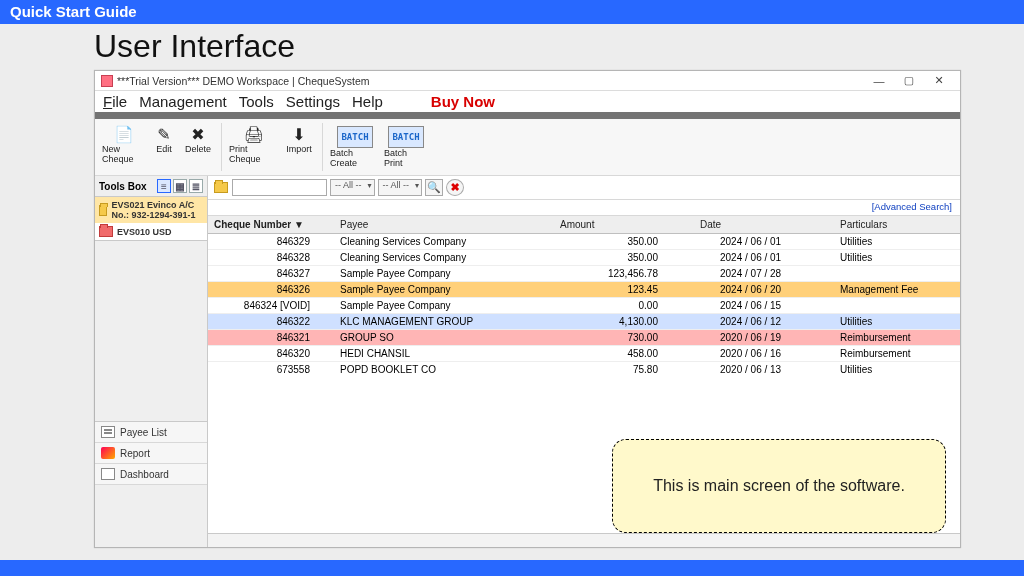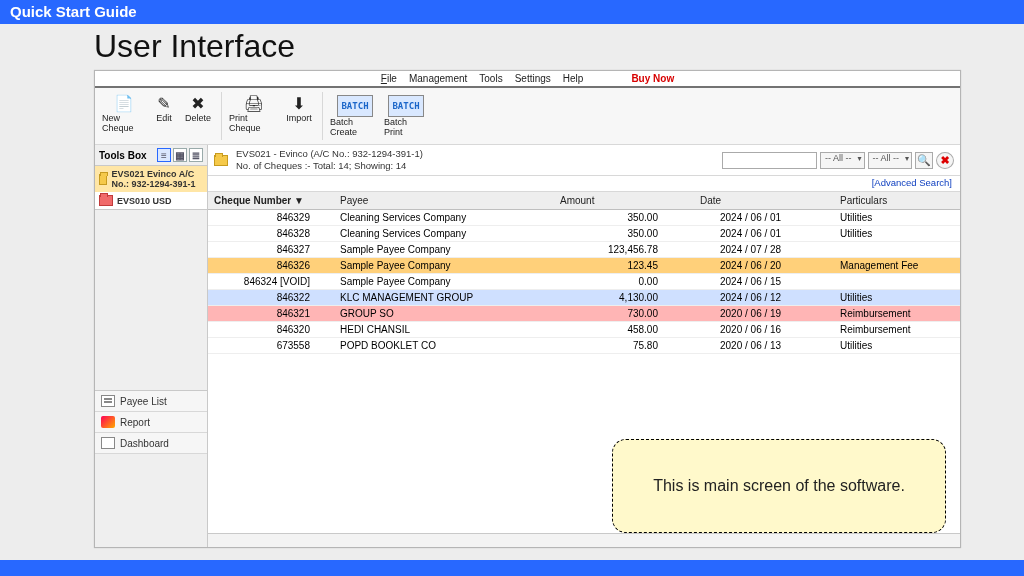--- a/index.html
+++ b/index.html
@@ -6,21 +6,21 @@
   body { font-family: Arial, sans-serif; background: #ededed; width: 1024px; height: 576px; overflow: hidden; position: relative; }
   .top-bar, .bottom-bar { background: #2868ff; color: #fff; height: 24px; line-height: 24px; padding: 0 10px; font-size: 15px; font-weight: 600; }
   .bottom-bar { position: absolute; bottom: 0; left: 0; right: 0; height: 16px; }
   .page-title { font-size: 32px; padding: 4px 0 4px 94px; color: #111; }
   .app-window { position: absolute; left: 94px; top: 70px; width: 867px; height: 478px; background: #fff; border: 1px solid #b5b5b5; display: flex; flex-direction: column; font-size: 10.5px; box-shadow: 0 0 1px rgba(0,0,0,.2); }
   .titlebar { display: flex; align-items: center; height: 20px; padding: 0 6px; border-bottom: 1px solid #dcdcdc; font-size: 10.5px; color: #333; }
   .titlebar .app-icon { width: 12px; height: 12px; background: #ff6f82; border: 1px solid #c83f52; margin-right: 4px; }
   .titlebar .spacer { flex: 1; }
   .win-btn { width: 30px; text-align: center; color: #444; font-size: 11px; cursor: default; }
 
-  .menubar { display: flex; gap: 12px; padding: 2px 8px; font-size: 10px; color: #222; border-bottom: 2px solid #737373; justify-content: center; }
+  .menubar { display: flex; gap: 12px; padding: 2px 8px; font-size: 15px; color: #222; border-bottom: 7px solid #737373; }
   .menubar span u { text-decoration: underline; }
   .menubar .buy-now { color: #d80000; font-weight: 700; margin-left: 36px; }
 
   .toolbar { display: flex; padding: 4px 6px; gap: 6px; border-bottom: 1px solid #d8d8d8; background: #f7f7f7; }
   .tb-group { display: flex; align-items: flex-start; border-right: 1px solid #d8d8d8; padding-right: 6px; gap: 2px; }
   .tb-group:last-child { border-right: none; }
   .tb-btn { display: flex; flex-direction: column; align-items: center; width: 46px; font-size: 9px; color: #222; cursor: default; padding: 2px 0; border: 1px solid transparent; }
   .tb-btn .ico { font-size: 16px; line-height: 18px; }
   .tb-btn .ico.batch { font-family: monospace; font-size: 9px; font-weight: bold; color: #1b66c9; border: 1px solid #888; background: #d9e8ff; padding: 1px 3px; }
 
@@ -82,20 +82,28 @@
 <body>
 
 <div class="top-bar">
   <span>Quick Start Guide</span>
 </div>
 
 <div class="page-title">User Interface</div>
 
 <div class="app-window">
 
+  <div class="titlebar">
+    <span class="app-icon"></span>
+    <span>***Trial Version*** DEMO Workspace | ChequeSystem</span>
+    <span class="spacer"></span>
+    <span class="win-btn">—</span>
+    <span class="win-btn">▢</span>
+    <span class="win-btn">✕</span>
+  </div>
 
   <div class="menubar">
     <span><u>F</u>ile</span>
     <span>Management</span>
     <span>Tools</span>
     <span>Settings</span>
     <span>Help</span>
     <span class="buy-now">Buy Now</span>
   </div>
 
@@ -169,24 +177,20 @@
         <div class="nav-item">
             <span class="ni ni-dash"></span>
             <span>Dashboard</span>
           </div>
       </div>
     </div>
 
     <div class="main">
       <div class="crumb-row">
         <span class="folder-icon"></span>
-        <div class="crumb-text">
-          <div>EVS021 - Evinco (A/C No.: 932-1294-391-1)</div>
-          <div>No. of Cheques :- Total: 14; Showing: 14</div>
-        </div>
         <input class="search-box" value="" style="">
         <span class="combo">-- All --</span>
         <span class="combo">-- All --</span>
         <span class="sq-btn">
             <span>🔍</span>
           </span>
         <span class="sq-btn red">
             <span>✖</span>
           </span>
       </div>

